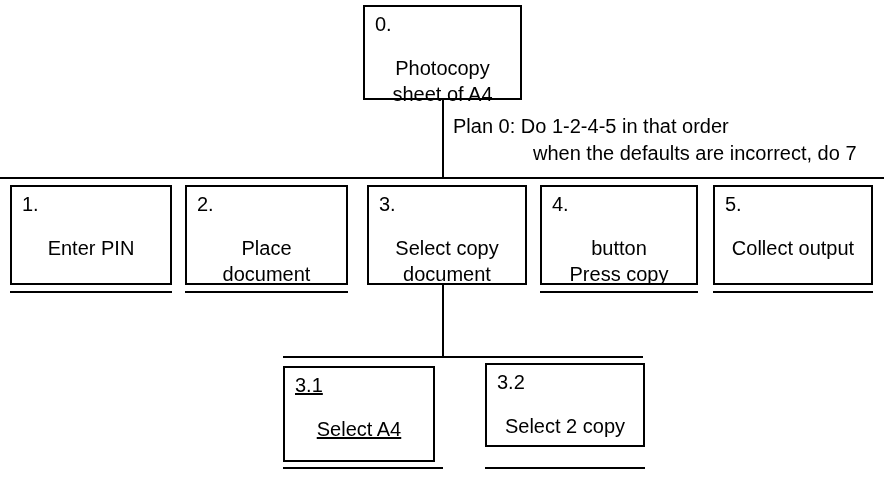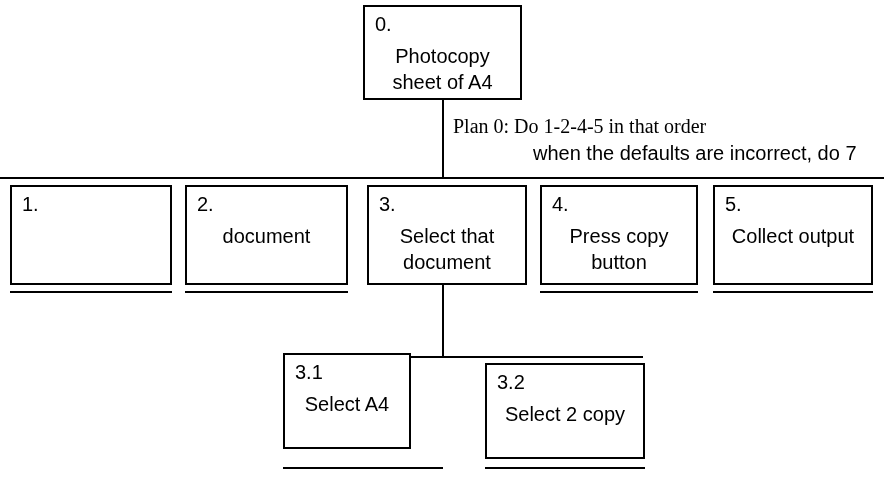--- a/index.html
+++ b/index.html
@@ -25,32 +25,32 @@
   .num {
     font-size: 20px;
     line-height: 22px;
     padding: 6px 0 0 10px;
     text-align: left;
   }
   .body {
     font-size: 20px;
     line-height: 26px;
     text-align: center;
-    margin-top: 8px;
+    margin-top: 20px;
   }
   .line {
     position: absolute;
     background: #000000;
   }
   .plan {
     position: absolute;
     font-size: 20px;
     white-space: nowrap;
   }
-  .plan .l1 { line-height: 28px; font-family: Liberation Serif, serif; }
+  .plan .l1 { line-height: 28px; }
   .plan .l2 { line-height: 27px; }
   #plan0 .l2 { padding-left: 80px; }
   #plan3 .l2 { padding-left: 77px; }
 </style>
 </head>
 <body>
 
 <div id="canvas">
 
   <div class="box" style="left:363px; top:5px; width:159px; height:95px;">
@@ -65,70 +65,74 @@
 
   <div class="plan" id="plan0" style="left:453px; top:112px;">
     <div class="l1">Plan 0: Do 1-2-4-5 in that order</div>
     <div class="l2">when the defaults are incorrect, do 7</div>
   </div>
 
   <div class="line" style="left:0px; top:177px; width:884px; height:2px;"></div>
 
   <div class="box" style="left:10px; top:185px; width:162px; height:100px;">
     <div class="num">1.</div>
+    <div class="body">
+      <div>Enter PIN</div>
+    </div>
   </div>
   <div class="line" style="left:10px; top:291px; width:162px; height:2px;"></div>
 
   <div class="box" style="left:185px; top:185px; width:163px; height:100px;">
     <div class="num">2.</div>
     <div class="body">
+      <div>Place</div>
       <div>document</div>
     </div>
   </div>
   <div class="line" style="left:185px; top:291px; width:163px; height:2px;"></div>
 
   <div class="box" style="left:367px; top:185px; width:160px; height:100px;">
     <div class="num">3.</div>
     <div class="body">
-      <div>Select that</div>
+      <div>Select copy</div>
       <div>document</div>
     </div>
   </div>
 
   <div class="box" style="left:540px; top:185px; width:158px; height:100px;">
     <div class="num">4.</div>
     <div class="body">
+      <div>button</div>
       <div>Press copy</div>
-      <div>button</div>
     </div>
   </div>
   <div class="line" style="left:540px; top:291px; width:158px; height:2px;"></div>
 
   <div class="box" style="left:713px; top:185px; width:160px; height:100px;">
     <div class="num">5.</div>
     <div class="body">
       <div>Collect output</div>
     </div>
   </div>
   <div class="line" style="left:713px; top:291px; width:160px; height:2px;"></div>
 
   <div class="line" style="left:442px; top:285px; width:2px; height:71px;"></div>
 
 
   <div class="line" style="left:283px; top:356px; width:360px; height:2px;"></div>
 
-  <div class="box" style="left:283px; top:353px; width:128px; height:96px;">
+  <div class="box" style="left:283px; top:366px; width:152px; height:96px;text-decoration:underline;">
     <div class="num">3.1</div>
     <div class="body">
       <div>Select A4</div>
     </div>
   </div>
   <div class="line" style="left:283px; top:467px; width:160px; height:2px;"></div>
 
-  <div class="box" style="left:485px; top:363px; width:160px; height:96px;">
+  <div class="box" style="left:485px; top:363px; width:160px; height:84px;">
     <div class="num">3.2</div>
     <div class="body">
       <div>Select 2 copy</div>
     </div>
   </div>
   <div class="line" style="left:485px; top:467px; width:160px; height:2px;"></div>
 
 </div>
 
 </body></html>

